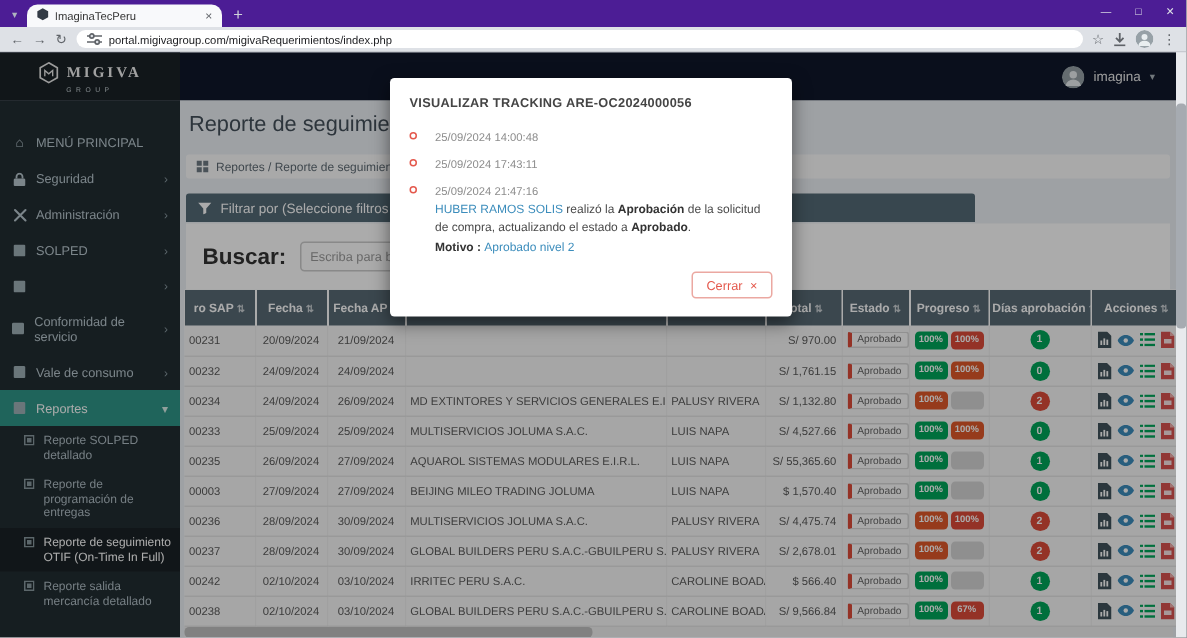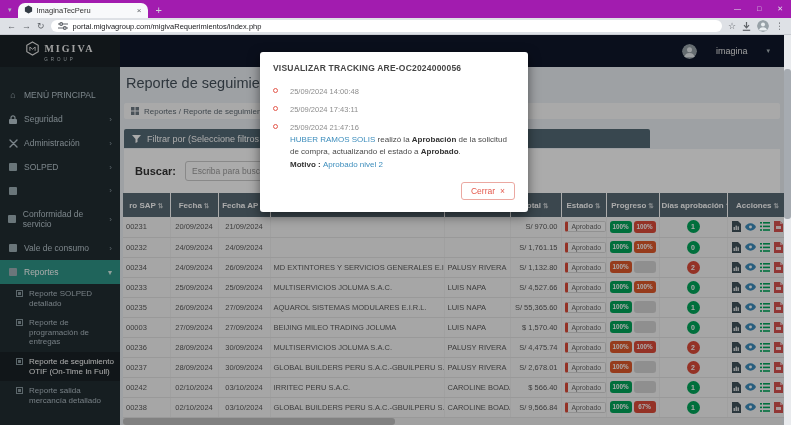--- a/index.html
+++ b/index.html
@@ -1,40 +1,40 @@
 <!DOCTYPE html>
 <html><head>
 <meta charset="utf-8">
 <style>
   * { margin:0; padding:0; box-sizing:border-box; }
   body { font-family:"Liberation Sans", sans-serif; background:#888; }
   .screen { position:relative; width:791px; height:425px; overflow:hidden; background:#ecf0f5; font-family:"Liberation Sans", sans-serif; }
 
   
-  .tabstrip { position:absolute; top:0; left:0; right:0; height:18px; background:#a21caf; display:flex; align-items:flex-end; }
+  .tabstrip { position:absolute; top:0; left:0; right:0; height:18px; background:#4c1d95; display:flex; align-items:flex-end; }
   .tab-search { color:#aeb4bf; font-size:7px; padding:0 6px 4px 8px; }
   .tab { height:15px; width:130px; background:#f8f9fb; border-radius:7px 7px 0 0; display:flex; align-items:center; gap:4px; padding:0 6px; font-size:7.5px; color:#333; }
   .tab-title { flex:1; overflow:hidden; white-space:nowrap; }
   .tab-close { color:#5f6368; font-size:8px; }
   .newtab { color:#cfd3da; font-size:11px; padding:0 8px 2px; }
   .wincontrols { margin-left:auto; display:flex; align-items:center; height:100%; }
   .wincontrols span { color:#dfe2e8; font-size:7px; padding:0 8px; line-height:18px; }
   .toolbar { position:absolute; top:18px; left:0; right:0; height:17px; background:#dee1e6; border-bottom:1px solid #c7cad0; display:flex; align-items:center; gap:6px; padding:0 7px; }
   .nav-btn { color:#5f6368; font-size:9px; }
   .urlbar { flex:1; height:12px; background:#fff; border-radius:6px; display:flex; align-items:center; gap:5px; padding:0 7px; overflow:hidden; }
   .url { font-size:7.5px; color:#202124; white-space:nowrap; }
   .tool-ic { display:flex; align-items:center; color:#5f6368; font-size:9px; }
 
   
   .appheader { position:absolute; top:35px; left:0; right:7px; height:32px; background:#0f172a; display:flex; align-items:center; }
   .logo { width:120px; height:100%; background:#1a2226; display:flex; flex-direction:column; align-items:center; justify-content:center; }
   .logo-row { display:flex; align-items:center; gap:4px; }
   .brand { font-family:"Liberation Serif", serif; font-size:10px; font-weight:bold; letter-spacing:2px; color:#f0f0f0; }
   .brand-sub { font-size:4.5px; letter-spacing:3px; color:#c3ccd1; margin-top:1px; }
-  .user { margin-left:auto; display:flex; align-items:center; gap:19px; padding-right:14px; color:#e8e8e8; font-size:9px; }
+  .user { margin-left:auto; display:flex; align-items:center; gap:6px; padding-right:14px; color:#e8e8e8; font-size:9px; }
   .avatar { width:15px; height:15px; border-radius:50%; overflow:hidden; display:flex; }
   .chev { color:#aab4ba; font-size:7px; }
 
   
   .sidebar { position:absolute; top:67px; left:0; width:120px; bottom:0; background:#222d32; color:#b8c7ce; overflow:hidden; padding-top:16px; }
   .side-item { display:flex; align-items:center; gap:6px; padding:7px 8px; font-size:8.5px; cursor:pointer; }
   .side-item .icn { width:10px; display:flex; justify-content:center; align-items:center; font-size:9px; color:#b8c7ce; }
   .side-item .arrow { margin-left:auto; color:#8a9aa0; font-size:8px; }
   .side-item.active { background:#2f9688; color:#fff; }
   .side-item.active .arrow { color:#d8efe9; }
@@ -42,21 +42,21 @@
   .sub-item { display:flex; align-items:flex-start; gap:6px; padding:5px 4px 5px 16px; font-size:8px; line-height:1.2; color:#b0bec5; cursor:pointer; }
   .sub-item .icn { margin-top:1px; }
   .sub-item.active { background:#1a2226; color:#fff; }
 
   
   .main { position:absolute; top:67px; left:120px; right:7px; bottom:0; background:#ecf0f5; padding:0 3px; overflow:hidden; }
   .page-title { margin:8px 3px 0; font-size:14.5px; font-weight:normal; color:#44505a; }
   .breadcrumb { margin:12px 1px 0; height:16px; background:#fdfdfd; border-radius:2px; display:flex; align-items:center; gap:5px; padding:0 7px; font-size:8px; color:#5f6b74; }
   .filterbar { margin:10px 1px 0; width:80%; height:19px; background:#546a76; color:#fff; border-radius:2px 2px 0 0; display:flex; align-items:center; gap:6px; padding:0 8px; font-size:9px; cursor:pointer; }
   .searchpanel { margin:1px 1px 0; height:44px; background:#fff; display:flex; align-items:center; gap:9px; padding:0 11px; }
-  .search-label { font-size:11px; font-weight:bold; color:#333; }
+  .search-label { font-size:15px; font-weight:bold; color:#333; }
   .searchbox { width:172px; height:20px; border:1px solid #ccc; border-radius:3px; display:flex; align-items:center; padding:0 6px; background:#fff; }
   .searchbox input { border:0; outline:0; flex:1; font-size:8.5px; color:#333; font-family:"Liberation Sans", sans-serif; }
   .searchbox input::placeholder { color:#9b9b9b; }
 
   table { width:100%; border-collapse:collapse; table-layout:fixed; background:#fff; }
   thead th { background:#586a75; color:#fff; font-size:8px; font-weight:bold; height:24px; padding:0 2px; border-right:1px solid rgba(255,255,255,0.12); white-space:nowrap; overflow:hidden; cursor:pointer; }
   thead .sort { font-size:6.5px; color:rgba(255,255,255,0.7); margin-left:2px; }
   tbody td { height:20px; font-size:7.5px; color:#5a5a5a; padding:0 3px; border-bottom:1px solid #e4e4e4; border-right:1px solid #efefef; white-space:nowrap; overflow:hidden; background:#f8f8f8; }
   .al { text-align:left; } .ac { text-align:center; } .ar { text-align:right; }
   .badge-estado { display:inline-block; background:#fdfdfd; border:1px solid #d9d9d9; border-left:3px solid #dd4b39; border-radius:2px; padding:1px 4px; font-size:6.8px; color:#666; }

